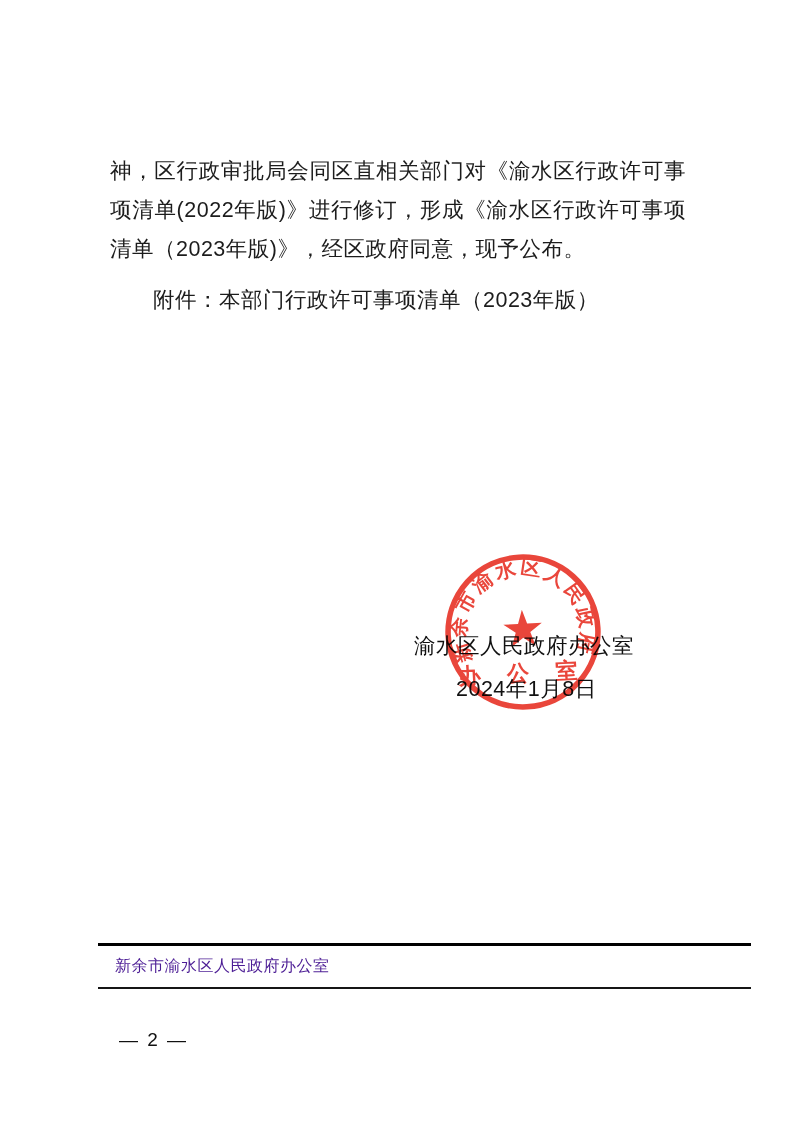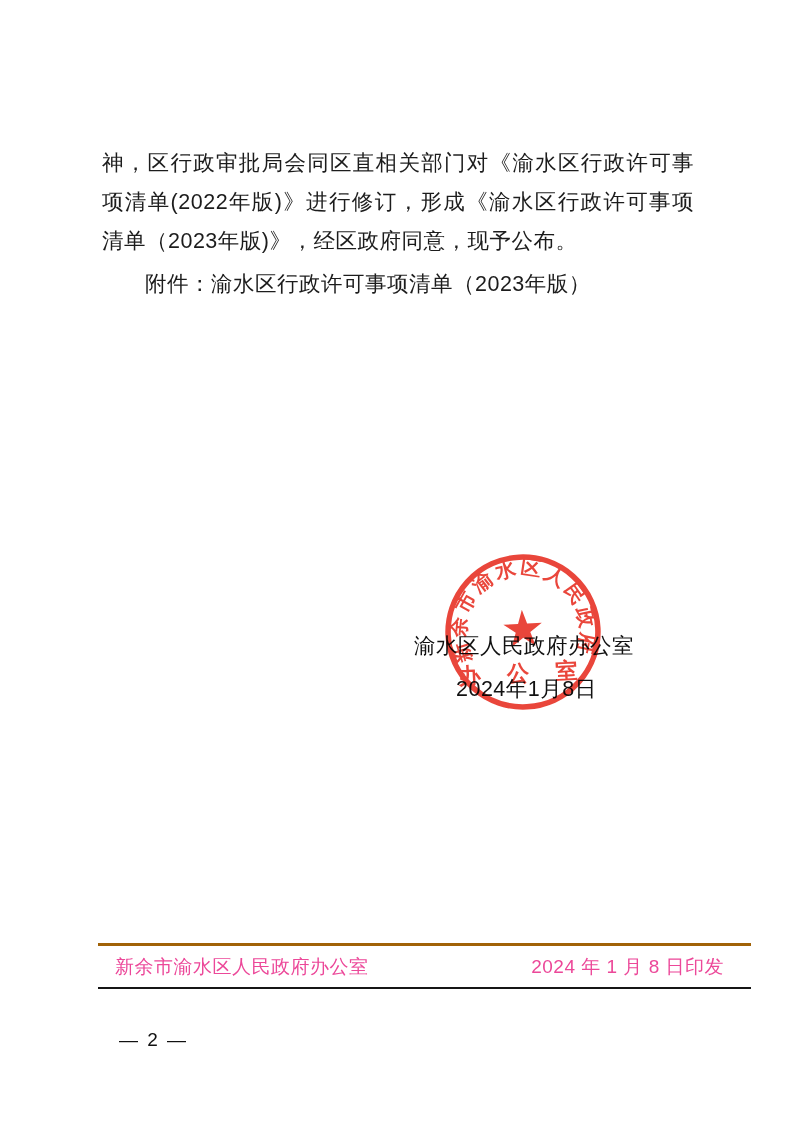--- a/index.html
+++ b/index.html
@@ -18,21 +18,21 @@
     left: 98px;
     top: 140px;
     width: 600px;
     font-size: 21.5px;
     line-height: 39px;
     text-align: justify;
     text-justify: inter-ideograph;
     letter-spacing: 0.5px;
     color: #1c1c1c;
   }
-  .doc-body p { margin: 4px; }
+  .doc-body p { margin: 12px; }
   .doc-body p.indent { text-indent: 2em; }
   .attachment-line {
     margin-top: 56px;
     text-indent: 2em;
   }
   
   .signature-issuer {
     position: absolute;
     left: 414px;
     top: 631px;
@@ -65,50 +65,50 @@
     pointer-events: none;
   }
   
   .colophon {
     position: absolute;
     left: 98px;
     top: 943px;
     width: 609px;
     height: 41px;
     box-sizing: content-box;
-    border-top: 3px solid #a16207;
+    border-top: 3px solid #000000;
     border-bottom: 2px solid #151515;
     display: flex;
     align-items: center;
     justify-content: space-between;
     padding-left: 17px;
     padding-right: 27px;
-    font-size: 19px;
-    color: #ec4899;
+    font-size: 16px;
+    color: #4c1d95;
   }
   .colophon .left-text  { letter-spacing: 0.5px; }
   .colophon .right-text { letter-spacing: 0.5px; }
   
   .page-number {
     position: absolute;
     left: 119px;
     top: 1029px;
     font-size: 19px;
     letter-spacing: 2px;
     color: #111;
   }
 </style>
 </head>
 <body>
 
 <div class="page">
 
   <div class="doc-body">
     <p>神，区行政审批局会同区直相关部门对《渝水区行政许可事项清单(2022年版)》进行修订，形成《渝水区行政许可事项清单（2023年版)》，经区政府同意，现予公布。</p>
-    <p class="attachment-line">附件：渝水区行政许可事项清单（2023年版）</p>
+    <p class="attachment-line">附件：本部门行政许可事项清单（2023年版）</p>
   </div>
 
   <div class="signature-issuer">渝水区人民政府办公室</div>
   <div class="signature-date">2024年1月8日</div>
 
   <svg class="seal" viewBox="0 0 160 160" xmlns="http://www.w3.org/2000/svg">
     <g transform="rotate(-3 80 80)">
       <circle cx="80" cy="80" r="74" fill="none" stroke="#e8362a" stroke-width="5.5"></circle>
       <polygon fill="#e8362a" points="80,58 84.5,71.9 99,71.8 87.2,80.3 91.8,94.2 80,85.6 68.2,94.2 72.8,80.3 61,71.8 75.5,71.9"></polygon>
       <defs>
@@ -116,18 +116,17 @@
       </defs>
       <text font-size="20" letter-spacing="3" fill="#e8362a" font-family="Liberation Sans, sans-serif" font-weight="bold">
         <textPath href="#sealArc" startOffset="50%" text-anchor="middle">新余市渝水区人民政府</textPath>
       </text>
       <text x="86" y="128" text-anchor="middle" font-size="22" letter-spacing="26" fill="#e8362a" font-family="Liberation Sans, sans-serif" font-weight="bold">办公室</text>
     </g>
   </svg>
 
   <div class="colophon">
     <span class="left-text">新余市渝水区人民政府办公室</span>
-    <span class="right-text">2024 年 1 月 8 日印发</span>
   </div>
 
   <div class="page-number">— 2 —</div>
 
 </div>
 
 </body></html>

